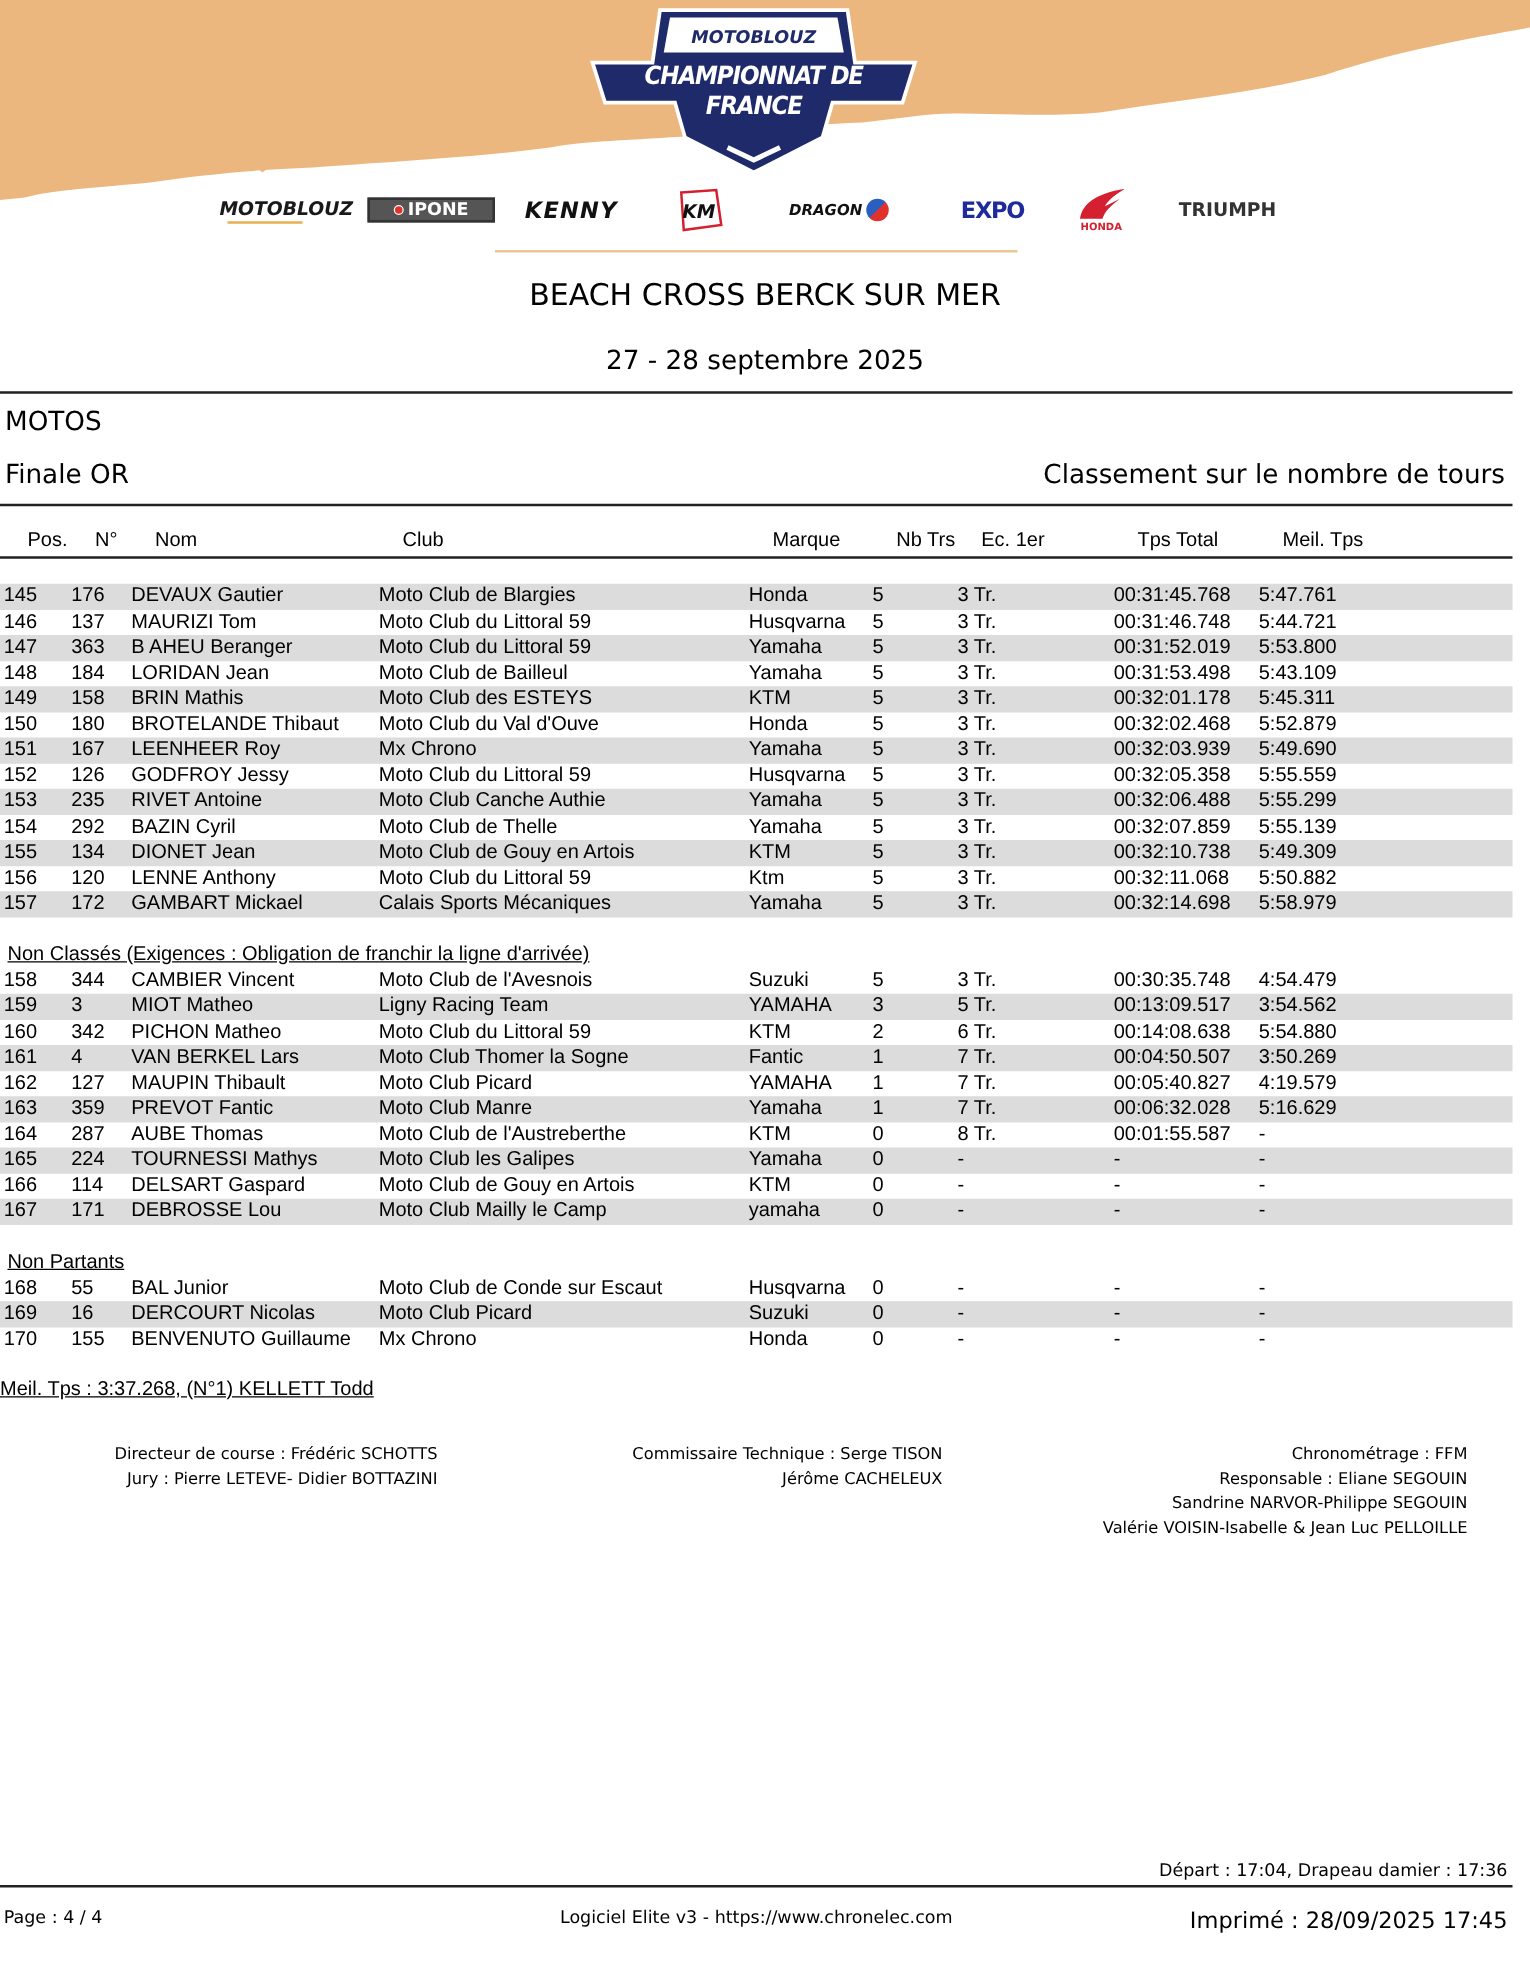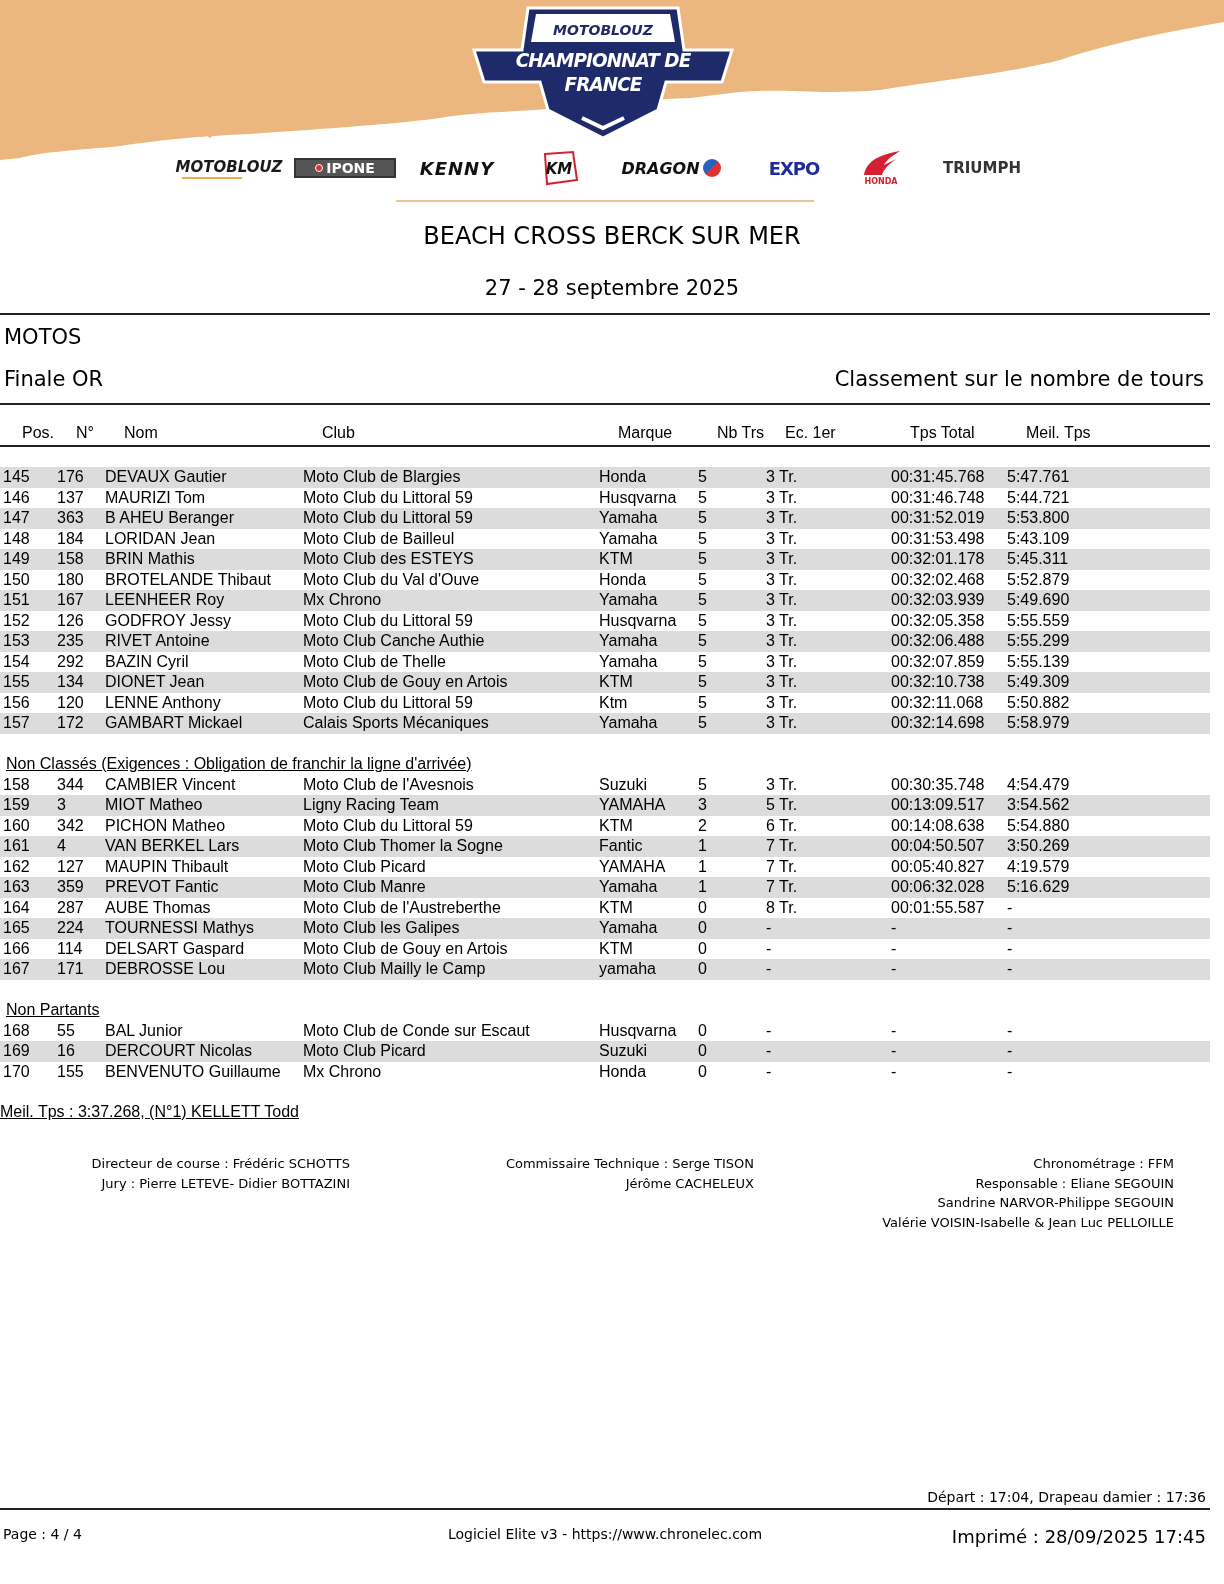--- a/index.html
+++ b/index.html
@@ -24,21 +24,21 @@
 
   .sponsors { position: absolute; left: 176px; top: 148px; width: 860px; height: 40px; }
   .sp { position: absolute; top: 0; height: 40px; display: flex; align-items: center; justify-content: center; font-family: "DejaVu Sans", sans-serif; font-weight: bold; font-style: italic; }
   .sp-motoblouz { left: 2px; width: 102px; font-size: 15px; color: #1a1a1a; flex-direction: column; }
   .sp-motoblouz .u { width: 60px; height: 2px; background: #e8b050; margin-top: 1px; align-self: flex-start; margin-left: 4px; }
   .sp-ipone { left: 133px; width: 72px; }
   .sp-ipone .box { border: 2px solid #333; background: #555; color: #fff; font-style: normal; font-size: 14px; padding: 0 19px; line-height: 16px; display: flex; align-items: center; }
   .sp-ipone .dot { width: 8px; height: 8px; border-radius: 50%; background: #e0322a; margin-right: 3px; border: 1px solid #fff; }
   .sp-kenny { left: 232px; width: 98px; font-size: 18px; color: #111; letter-spacing: 1px; }
   .sp-km { left: 358px; width: 50px; }
-  .sp-dragon { left: 436px; width: 118px; font-size: 16px; color: #111; justify-content: center; }
+  .sp-dragon { left: 436px; width: 118px; font-size: 12px; color: #111; justify-content: center; }
   .sp-dragon .disc { width: 18px; height: 18px; border-radius: 50%; background: linear-gradient(135deg, #2a5fbf 50%, #e0322a 50%); margin-left: 3px; }
   .sp-expo { left: 580px; width: 76px; font-size: 18px; color: #1f2a9b; font-style: normal; letter-spacing: -1px; }
   .sp-honda { left: 680px; width: 50px; flex-direction: column; font-size: 8px; color: #d42030; font-style: normal; }
   .sp-triumph { left: 756px; width: 100px; font-size: 15px; color: #333; font-style: normal; }
 
   .gold-rule { position: absolute; left: 396px; top: 200px; width: 418px; height: 2px; background: #ecc597; }
 
   
   .event-title { position: absolute; left: 0; width: 1224px; top: 222px; text-align: center; font-family: "DejaVu Sans", sans-serif; font-size: 24px; letter-spacing: 0px; }
   .event-date { position: absolute; left: 0; width: 1224px; top: 276px; text-align: center; font-family: "DejaVu Sans", sans-serif; font-size: 21px; }

